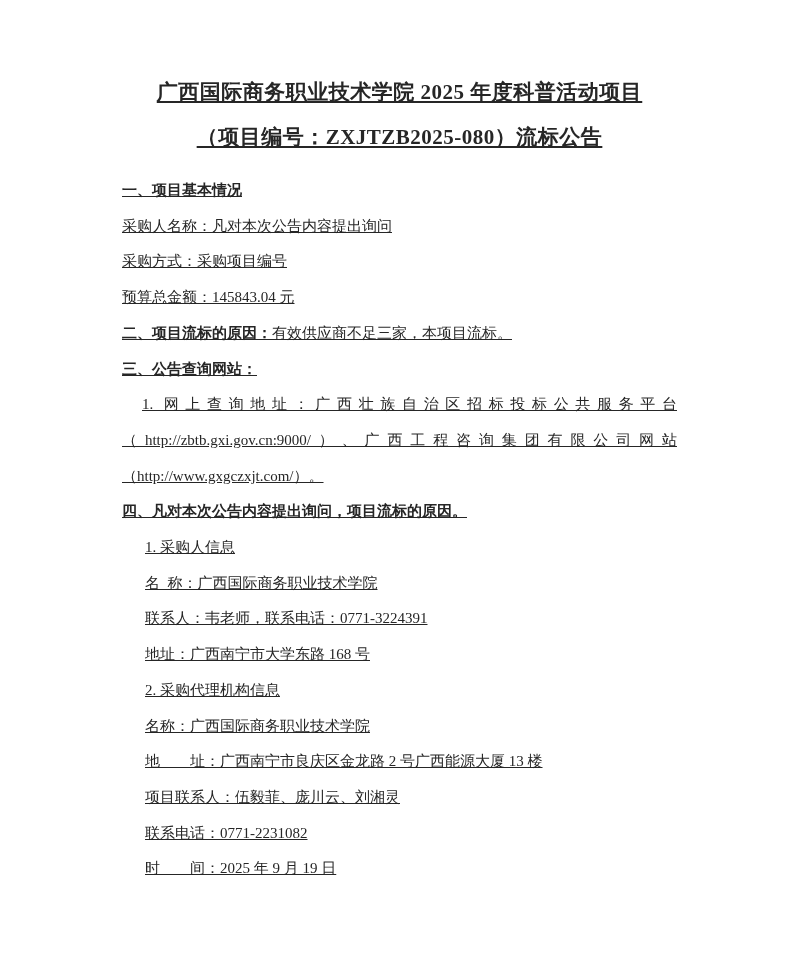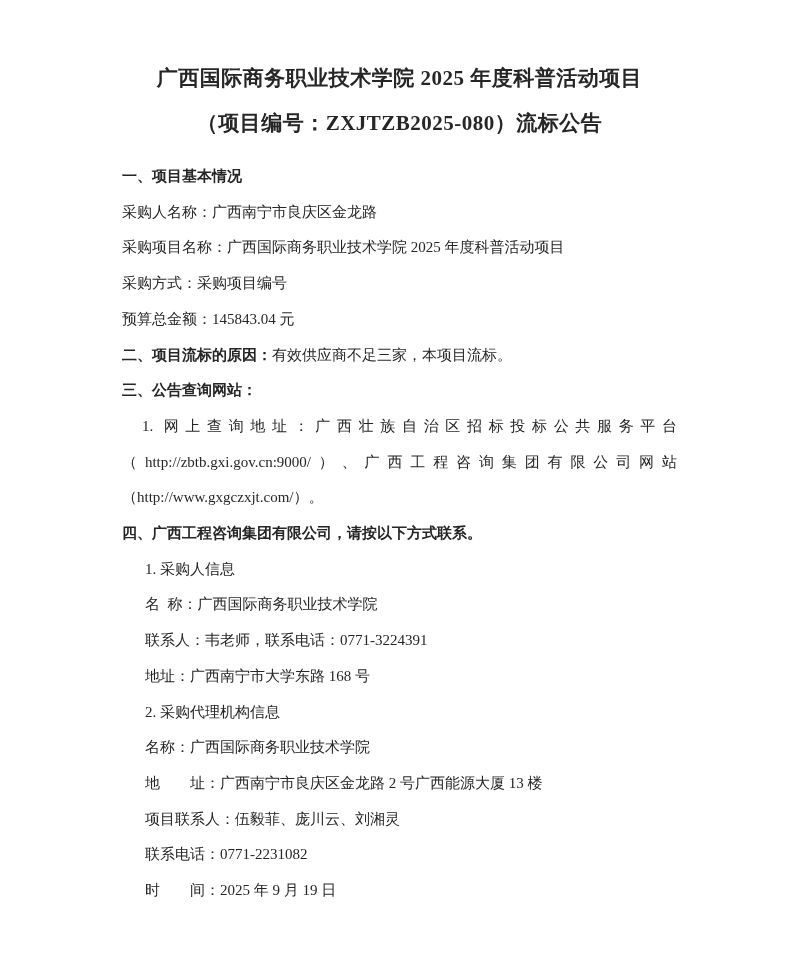--- a/index.html
+++ b/index.html
@@ -7,23 +7,24 @@
     padding: 0;
     background: #ffffff;
   }
   .page {
     position: relative;
     width: 800px;
     height: 969px;
     background: #ffffff;
     overflow: hidden;
     box-sizing: border-box;
-    padding: 56px 119px 0 118px;
+    padding: 70px 119px 0 118px;
     font-family: "Liberation Serif", "DejaVu Serif", serif;
     color: #262626;
+    text-decoration: underline;
   }
   .title {
     margin: 0;
     font-size: 21px;
     font-weight: bold;
     text-align: center;
     line-height: 45px;
     letter-spacing: 0.5px;
   }
   .doc-body {
@@ -55,33 +56,32 @@
 <div class="page">
 
   <h1 class="title">
     <div>广西国际商务职业技术学院 2025 年度科普活动项目</div>
     <div>（项目编号：ZXJTZB2025-080）流标公告</div>
   </h1>
 
   <div class="doc-body">
 
     <p class="h">一、项目基本情况</p>
-    <p>采购人名称：广西南宁市良庆区金龙路</p>
-    <p>采购项目名称：广西国际商务职业技术学院 2025 年度科普活动项目</p>
+    <p>采购人名称：凡对本次公告内容提出询问</p>
     <p>采购方式：采购项目编号</p>
     <p>预算总金额：145843.04 元</p>
 
     <p><span class="h">二、项目流标的原因：</span><span>有效供应商不足三家，本项目流标。</span></p>
 
     <p class="h">三、公告查询网站：</p>
     <p class="just indent1">1. 网上查询地址：广西壮族自治区招标投标公共服务平台</p>
     <p class="just">（http://zbtb.gxi.gov.cn:9000/）、广西工程咨询集团有限公司网站</p>
     <p>（http://www.gxgczxjt.com/）。</p>
 
-    <p class="h">四、广西工程咨询集团有限公司，请按以下方式联系。</p>
+    <p class="h">四、凡对本次公告内容提出询问，项目流标的原因。</p>
 
     <p class="sub">1. 采购人信息</p>
     <p class="sub">名  称：广西国际商务职业技术学院</p>
     <p class="sub">联系人：韦老师，联系电话：0771-3224391</p>
     <p class="sub">地址：广西南宁市大学东路 168 号</p>
 
     <p class="sub">2. 采购代理机构信息</p>
     <p class="sub">名称：广西国际商务职业技术学院</p>
     <p class="sub">地　　址：广西南宁市良庆区金龙路 2 号广西能源大厦 13 楼</p>
     <p class="sub">项目联系人：伍毅菲、庞川云、刘湘灵</p>

